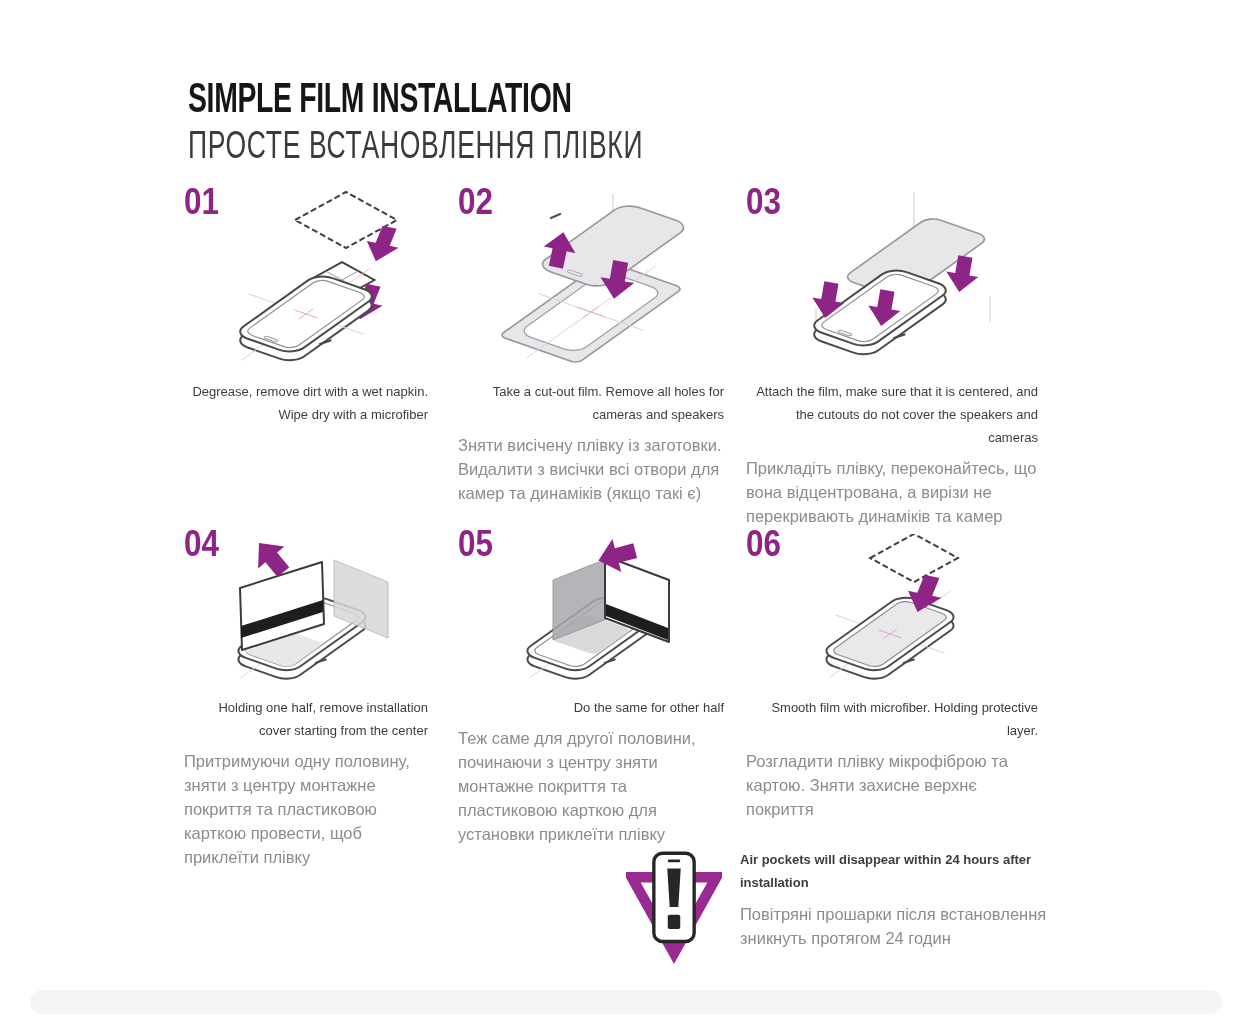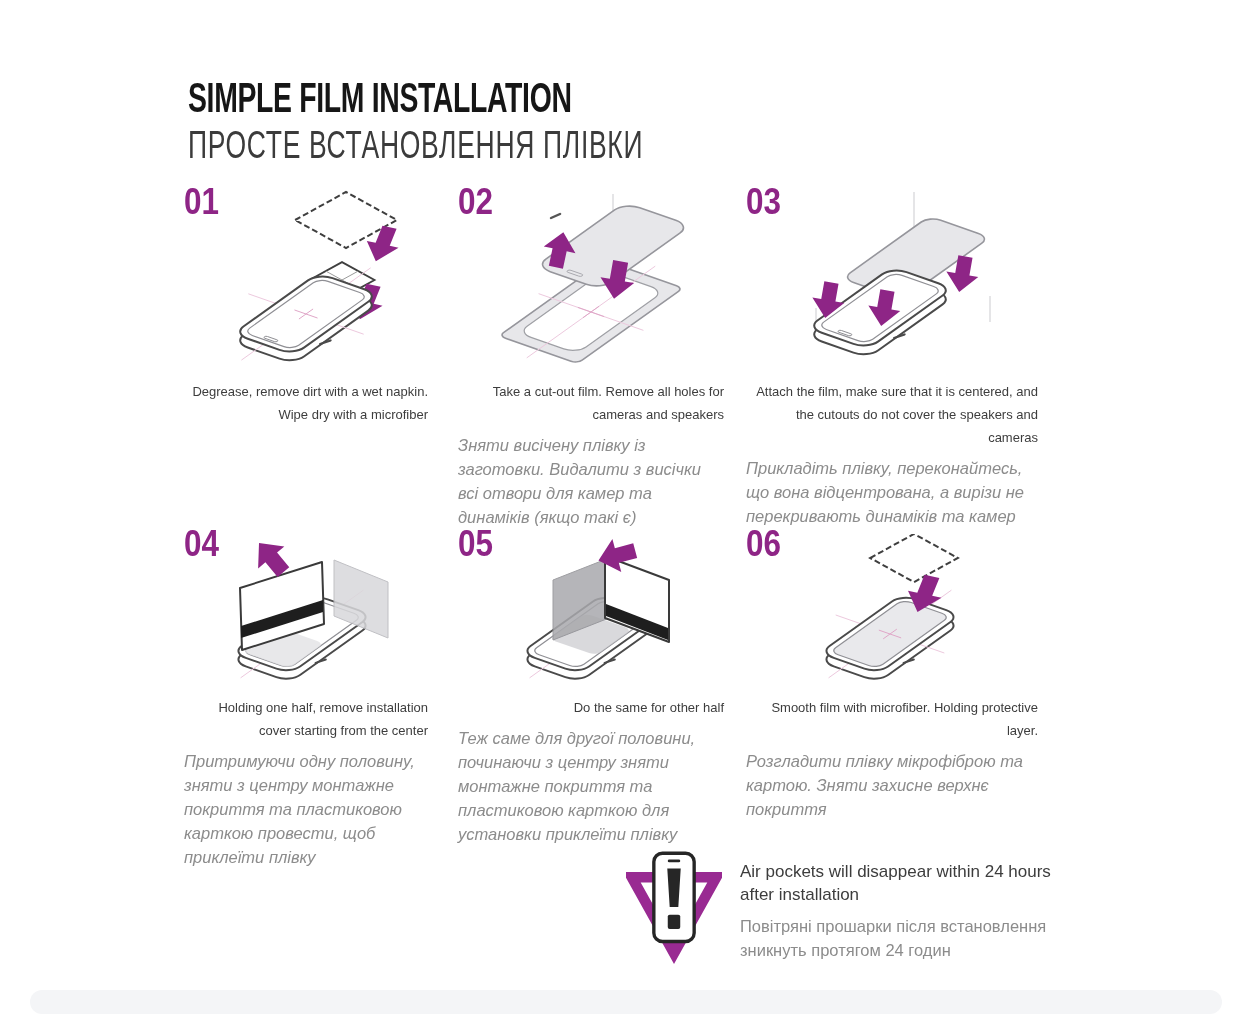--- a/index.html
+++ b/index.html
@@ -33,32 +33,32 @@
   .step-number{
     font-size:37px;font-weight:700;color:#8e2586;line-height:40px;
     transform:scaleX(0.85);transform-origin:left top;letter-spacing:0;
   }
   .illus{display:block;margin:-34px auto 16px auto;width:256px;height:176px;}
   .illus.short{height:150px;margin:-30px auto 12px auto;}
   .en{
     margin:0 0 7px 0;font-size:13px;line-height:23px;color:#3d3d3d;text-align:right;
   }
   .ua{
-    margin:0;font-size:16.5px;line-height:24px;color:#8c8c8c;font-style:italic;
+    margin:0;font-size:16.5px;line-height:24px;color:#8c8c8c;
   }
   .c1 .en,.c1 .ua{max-width:244px;}
   .c2 .en,.c2 .ua{max-width:288px;}
   .c3 .en,.c3 .ua{max-width:296px;}
   
   .note{
     position:absolute;left:626px;top:846px;display:flex;align-items:flex-start;gap:18px;
   }
   .note-icon{width:96px;height:116px;flex:0 0 auto;margin-top:2px;}
   .note-text{max-width:344px;padding-top:2px;}
-  .note-en{margin:12px 0 8px 0;font-size:17px;line-height:23px;color:#3d3d3d;}
+  .note-en{margin:0 0 8px 0;font-size:13px;line-height:23px;color:#3d3d3d;font-weight:bold;}
   .note-ua{margin:0;font-size:16.5px;line-height:24px;color:#8c8c8c;}
   
   .bottom-band{
     position:absolute;left:30px;right:30px;top:990px;height:24px;
     background:#f4f5f7;border-radius:12px;
   }
 </style>
 </head>
 <body>
 

